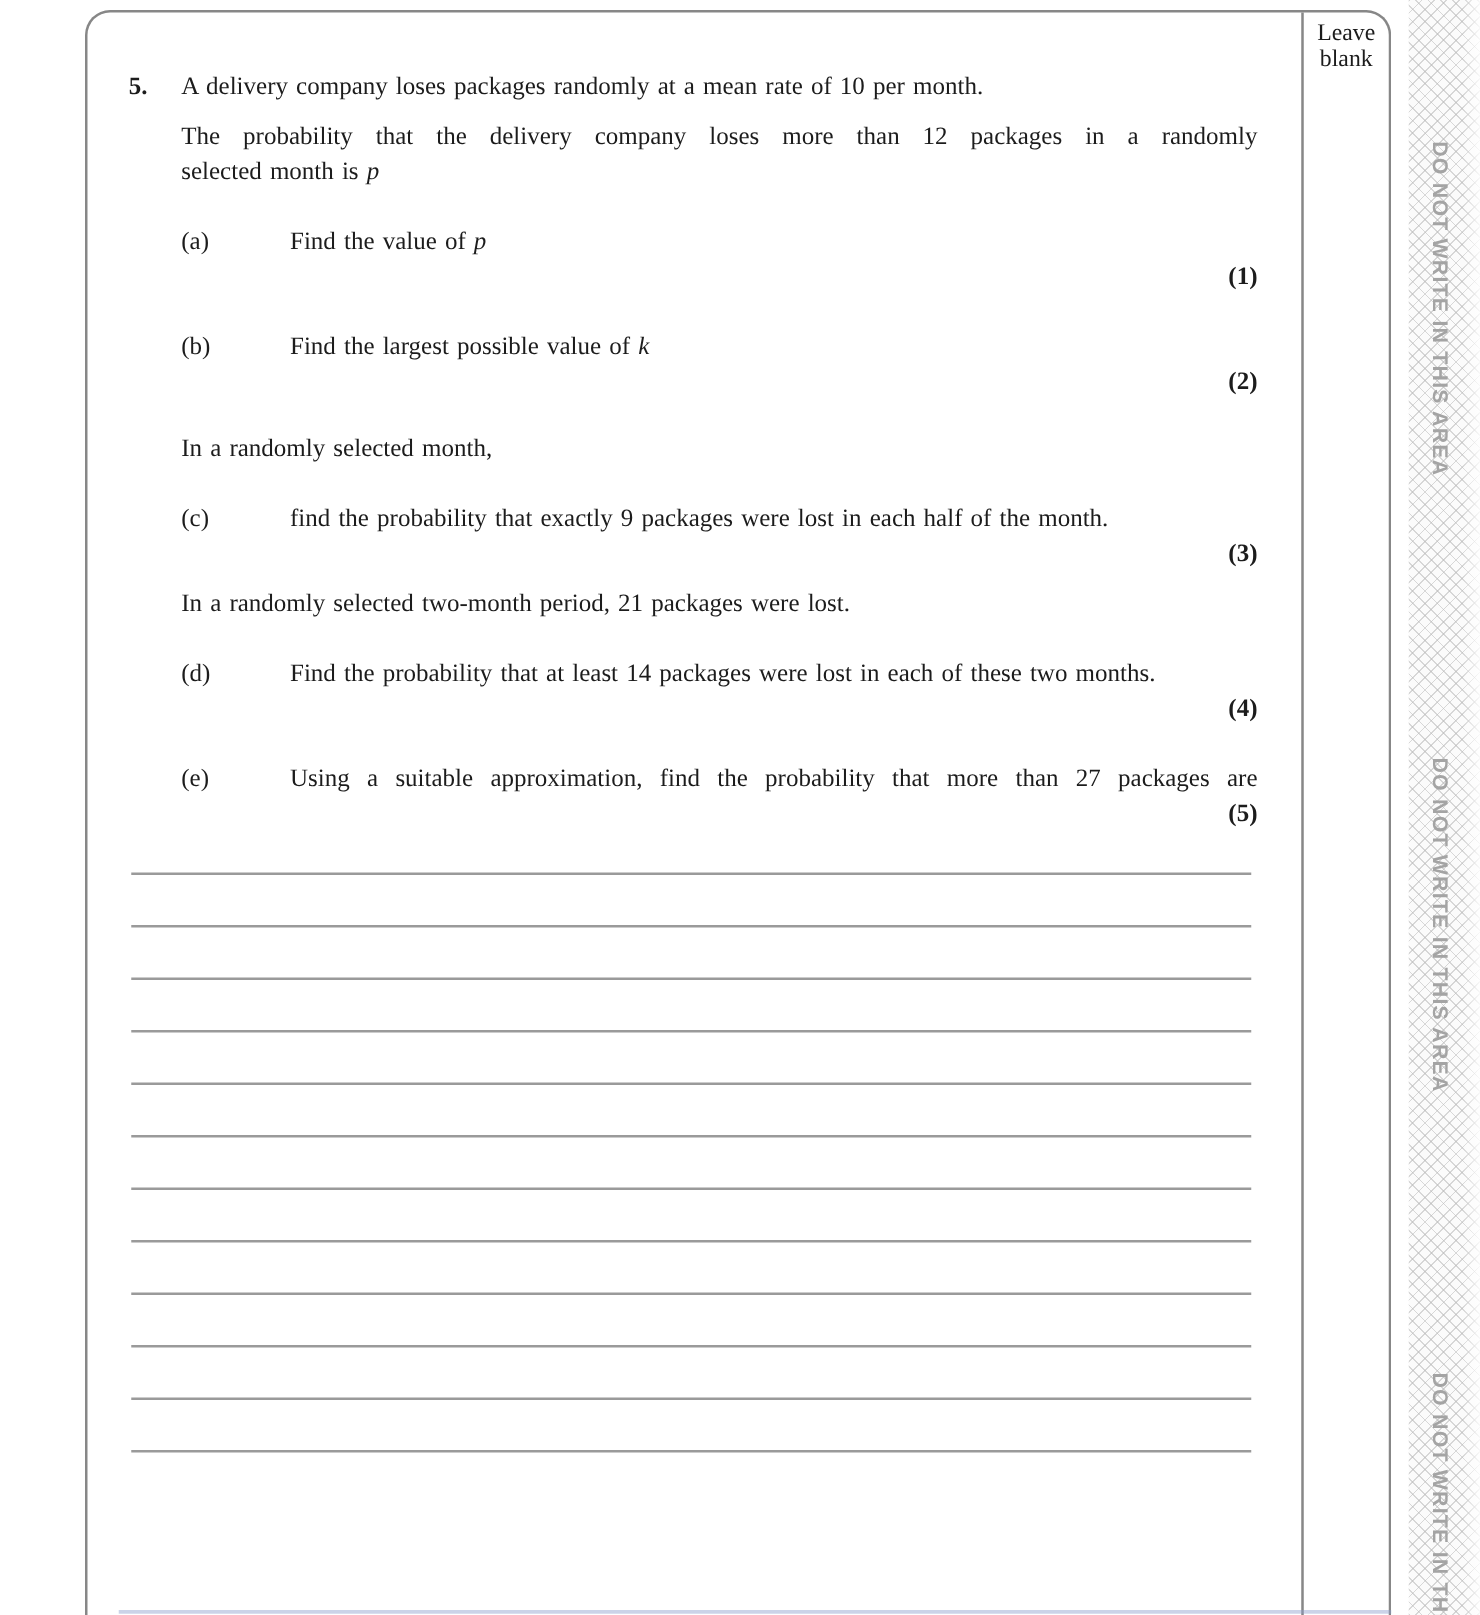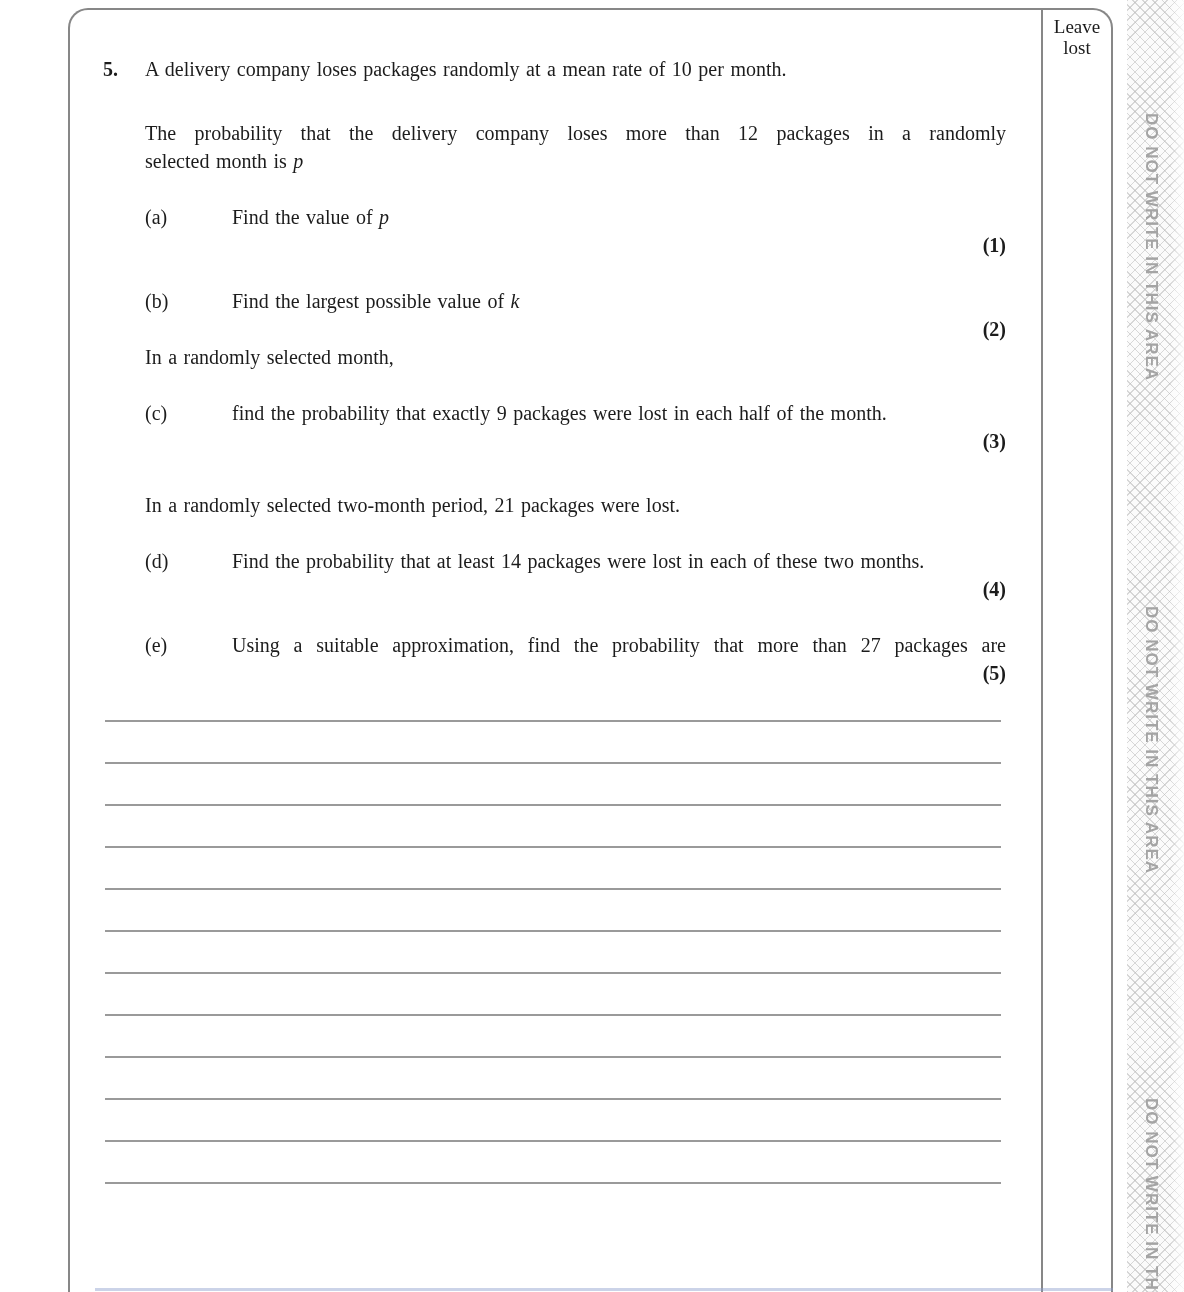--- a/index.html
+++ b/index.html
@@ -28,22 +28,22 @@
 
   
   .content{
     position:absolute;left:0;top:0;right:70px;
     padding:0 35px 0 33px;
     font-size:20px;line-height:28px;word-spacing:1.5px;
   }
   .q-row{display:flex;margin-top:45px;}
   .q-num{width:42px;flex:none;font-weight:bold;}
   .para{margin-left:42px;}
-  .mt30{margin-top:36px;}
-  .mt26{}
+  .mt30{margin-top:12px;}
+  .mt26{margin-top:26px;}
   .jline{text-align:justify;text-align-last:justify;}
   .part{display:flex;margin-top:28px;margin-left:42px;}
   .part-label{width:43px;flex:none;}
   .part-body{flex:1;margin-left:44px;}
   .var{font-style:italic;}
   .mark{font-weight:bold;text-align:right;margin-top:0;}
 
   
   .answer-lines{margin-left:2px;width:896px;}
   .ans-line{height:40px;border-bottom:2px solid #9a9a9a;}
@@ -145,21 +145,21 @@
         <div class="ans-line"></div>
         <div class="ans-line"></div>
         <div class="ans-line"></div>
       </div>
 
   </div>
 
   <div class="leave-col">
     <div class="leave-label">
       <div>Leave</div>
-      <div>lost</div>
+      <div>blank</div>
     </div>
   </div>
 
 </div>
 
 <div class="hatch-strip"></div>
 <div class="side-text side-1">DO NOT WRITE IN THIS AREA</div>
 <div class="side-text side-2">DO NOT WRITE IN THIS AREA</div>
 <div class="side-text side-3">DO NOT WRITE IN THIS AREA</div>
 

